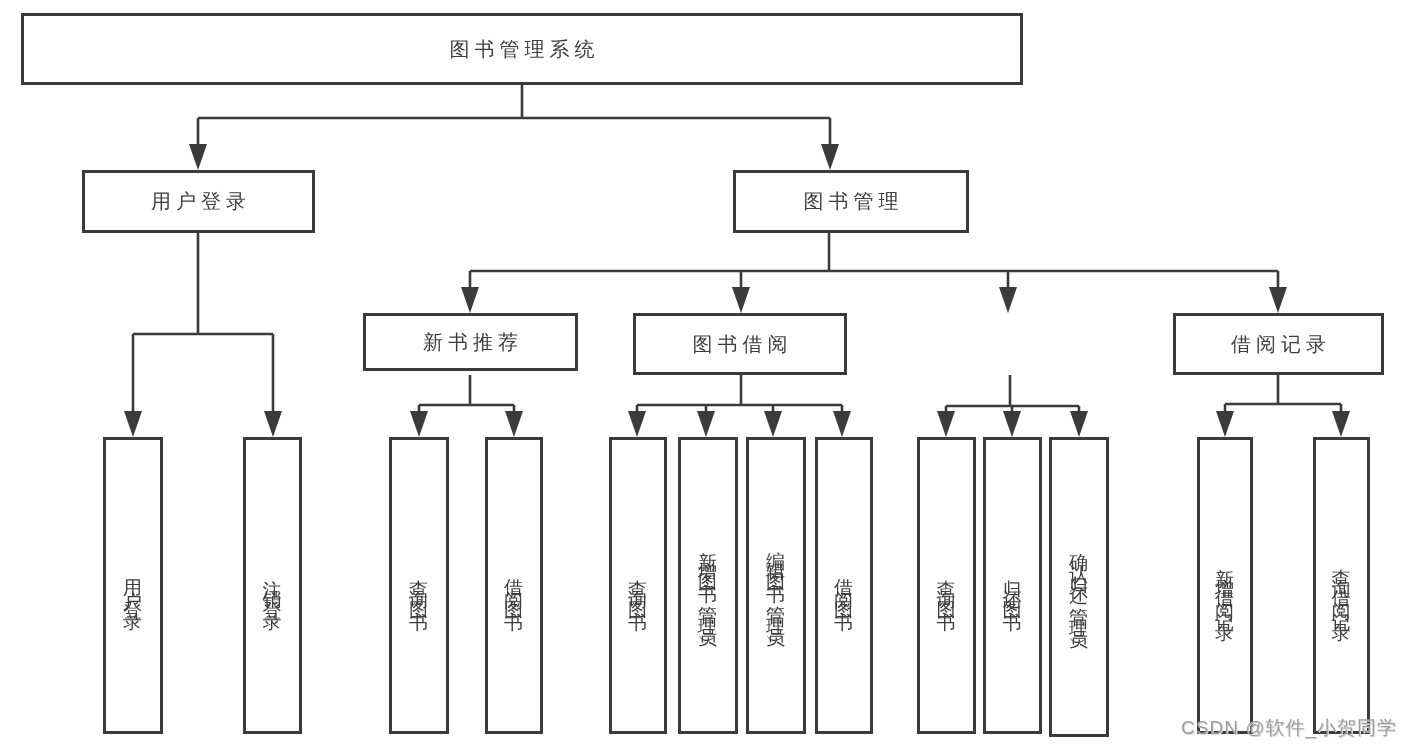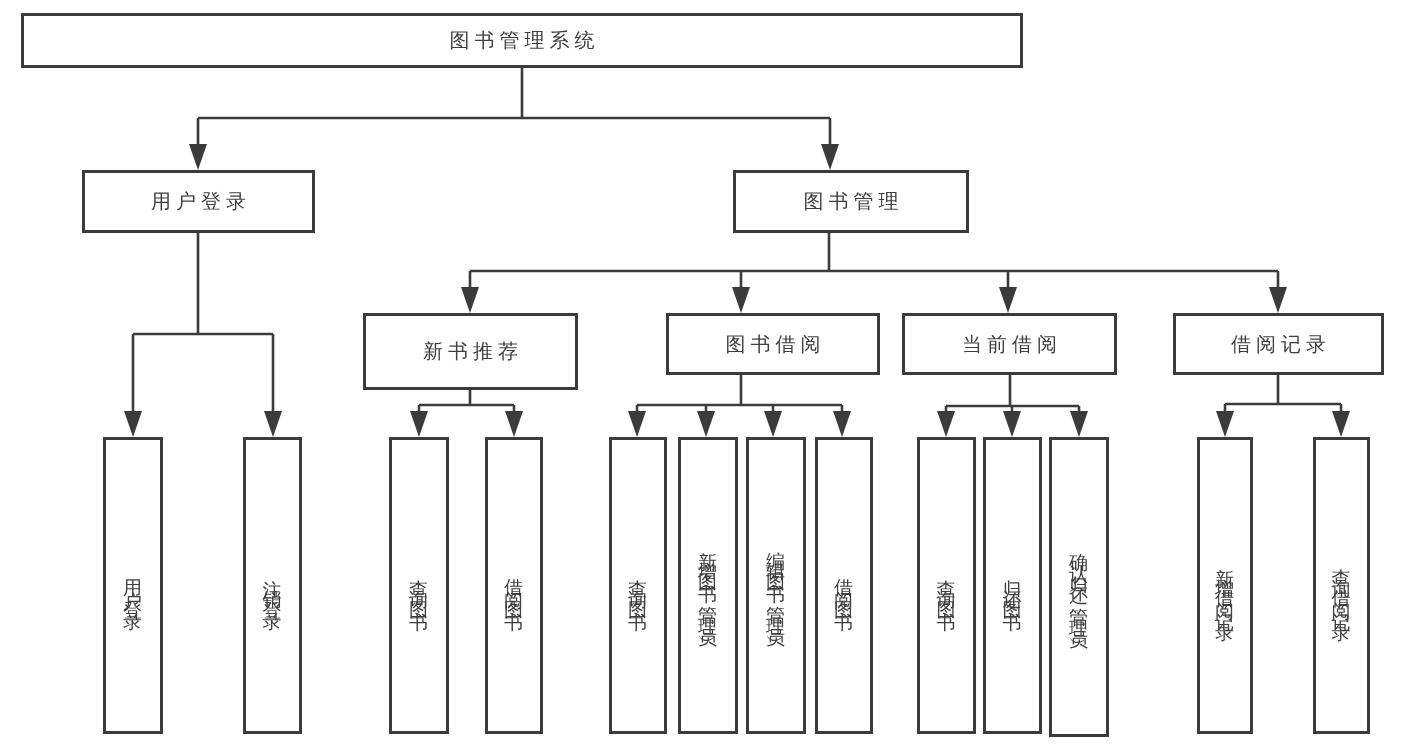--- a/index.html
+++ b/index.html
@@ -101,39 +101,36 @@
       <polygon points="1070,411 1088,411 1079,437" fill="#3b3b3b" stroke="none"></polygon>
     </g>
 
     <g>
       <path d="M1278 375 V404 M1225 404 H1341 M1225 404 V413 M1341 404 V413"></path>
       <polygon points="1216,411 1234,411 1225,437" fill="#3b3b3b" stroke="none"></polygon>
       <polygon points="1332,411 1350,411 1341,437" fill="#3b3b3b" stroke="none"></polygon>
     </g>
   </svg>
 
-  <div class="box" style="left:21px; top:13px; width:1002px; height:55px;">
+  <div class="box" style="left:21px; top:13px; width:1002px; height:72px;">
     <span class="h-label">图书管理系统</span>
   </div>
 
   <div class="box" style="left:82px; top:170px; width:233px; height:63px;">
     <span class="h-label">用户登录</span>
   </div>
   <div class="box" style="left:733px; top:170px; width:236px; height:63px;">
     <span class="h-label">图书管理</span>
   </div>
 
-  <div class="box" style="left:363px; top:313px; width:215px; height:77px;">
+  <div class="box" style="left:363px; top:313px; width:215px; height:58px;">
     <span class="h-label">新书推荐</span>
   </div>
-  <div class="box" style="left:633px; top:313px; width:214px; height:62px;margin-left:33px;">
+  <div class="box" style="left:633px; top:313px; width:214px; height:62px;">
     <span class="h-label">图书借阅</span>
-  </div>
-  <div class="box" style="left:902px; top:313px; width:215px; height:62px;">
-    <span class="h-label">当前借阅</span>
   </div>
   <div class="box" style="left:1173px; top:313px; width:211px; height:62px;text-align:right;">
     <span class="h-label">借阅记录</span>
   </div>
 
   <div class="box leaf" style="left:103px; top:437px; width:60px; height:297px;">
     <span>用户登录</span>
   </div>
   <div class="box leaf" style="left:243px; top:437px; width:59px; height:297px;">
     <span>注销登录</span>
@@ -169,14 +166,15 @@
     <span>确认归还（管理员）</span>
   </div>
 
   <div class="box leaf" style="left:1197px; top:437px; width:56px; height:297px;">
     <span>新增借阅记录</span>
   </div>
   <div class="box leaf" style="left:1313px; top:437px; width:57px; height:297px;">
     <span>查询借阅记录</span>
   </div>
 
+  <div class="watermark">CSDN @软件_小贺同学</div>
 
 </div>
 
 </body></html>

